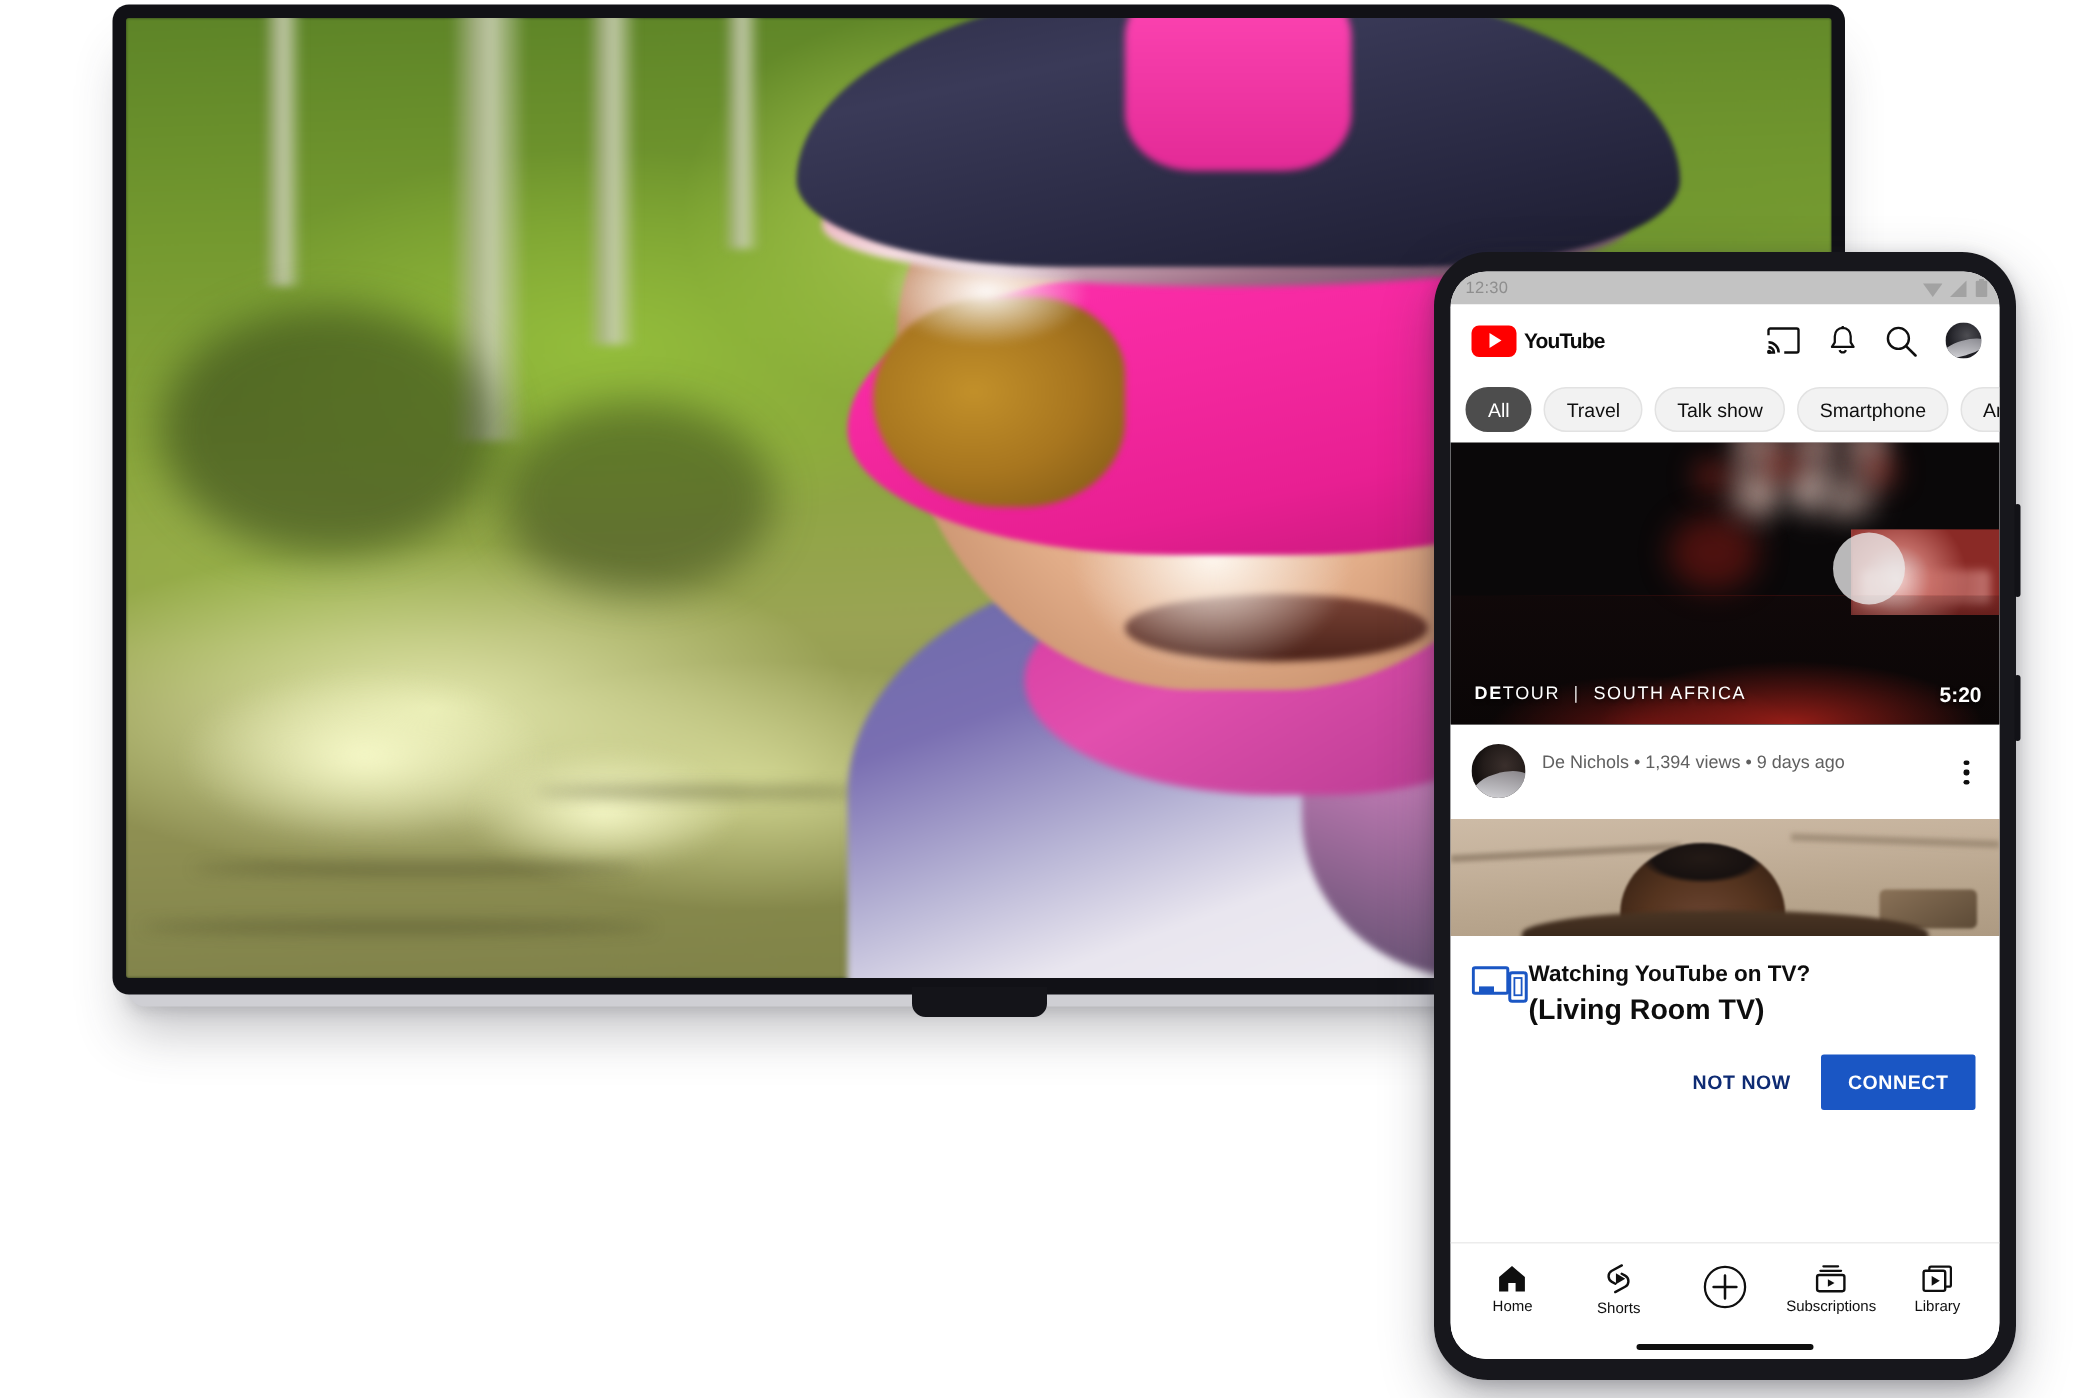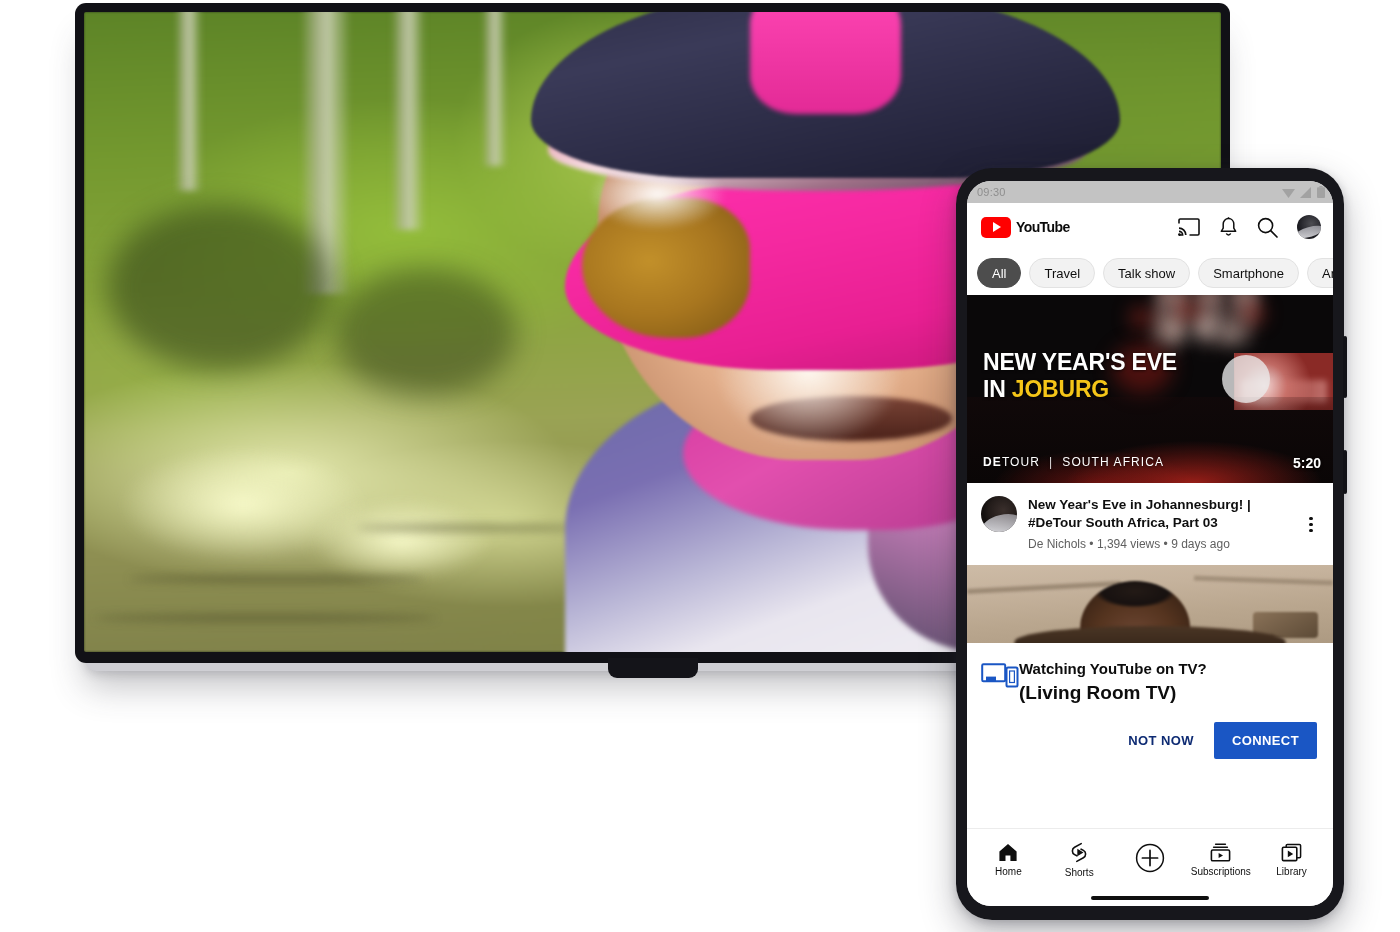--- a/index.html
+++ b/index.html
@@ -681,21 +681,21 @@
 
   <div id="phone-device">
     <div id="phone-shadow"></div>
     <div id="phone-frame">
       <div class="phone-btn" id="phone-btn-volume"></div>
       <div class="phone-btn" id="phone-btn-power"></div>
 
       <div id="phone-screen">
 
         <div id="status-bar">
-          <span id="status-time">09:30</span>
+          <span id="status-time">12:30</span>
           <span id="status-icons">
             <svg class="si" width="13" height="11" viewBox="0 0 13 11">
               <polygon points="0,2 13,2 6.5,11" fill="#a2a2a2"></polygon>
             </svg>
             <svg class="si" width="12" height="11" viewBox="0 0 12 11">
               <polygon points="11,0 11,11 0,11" fill="#a2a2a2"></polygon>
             </svg>
             <svg class="si" width="8" height="12" viewBox="0 0 8 12">
               <rect x="2.4" y="0" width="3.2" height="1.4" fill="#a2a2a2"></rect>
               <rect x="0" y="1.2" width="8" height="10.8" rx="1" fill="#a2a2a2"></rect>
@@ -745,39 +745,34 @@
           <div class="stage-glow" style="left:53%;top:14%;width:6%;height:10%;background:rgba(255,222,210,0.9);"></div>
           <div class="stage-glow" style="left:62%;top:12%;width:6%;height:10%;background:rgba(255,230,220,0.95);"></div>
           <div class="stage-glow" style="left:70%;top:16%;width:5%;height:9%;background:rgba(255,224,212,0.9);"></div>
           <div class="stage-glow" style="left:45%;top:8%;width:5%;height:8%;background:rgba(214,52,40,0.75);"></div>
           <div class="stage-glow" style="left:58%;top:4%;width:5%;height:8%;background:rgba(222,60,44,0.7);"></div>
           <div class="stage-glow" style="left:76%;top:6%;width:5%;height:8%;background:rgba(216,54,42,0.68);"></div>
           <div class="stage-glow" style="left:40%;top:26%;width:16%;height:26%;background:rgba(160,28,22,0.45);"></div>
           <div id="thumb-side-screen"></div>
           <div class="crowd"></div>
 
-          <div id="thumb-title-block">
-            <div class="thumb-line">NEW YEAR'S EVE</div>
-            <div class="thumb-line"><span>IN </span><span class="accent">JOBURG</span></div>
-          </div>
 
           <div id="thumb-brand">
             <span><span class="b-strong">DE</span><span>TOUR</span></span>
             <span class="b-sep">|</span>
             <span>SOUTH AFRICA</span>
           </div>
 
           <div id="thumb-duration">5:20</div>
           <div id="touch-ripple"></div>
         </div>
 
         <div id="video-meta">
           <span id="channel-avatar"></span>
           <div id="video-meta-text">
-            <div id="video-title">New Year's Eve in Johannesburg! | #DeTour South Africa, Part 03</div>
             <div id="video-stats">De Nichols • 1,394 views • 9 days ago</div>
           </div>
           <div id="video-menu">
               <i></i>
               <i></i>
               <i></i>
             </div>
         </div>
 
         <div id="next-thumb">

